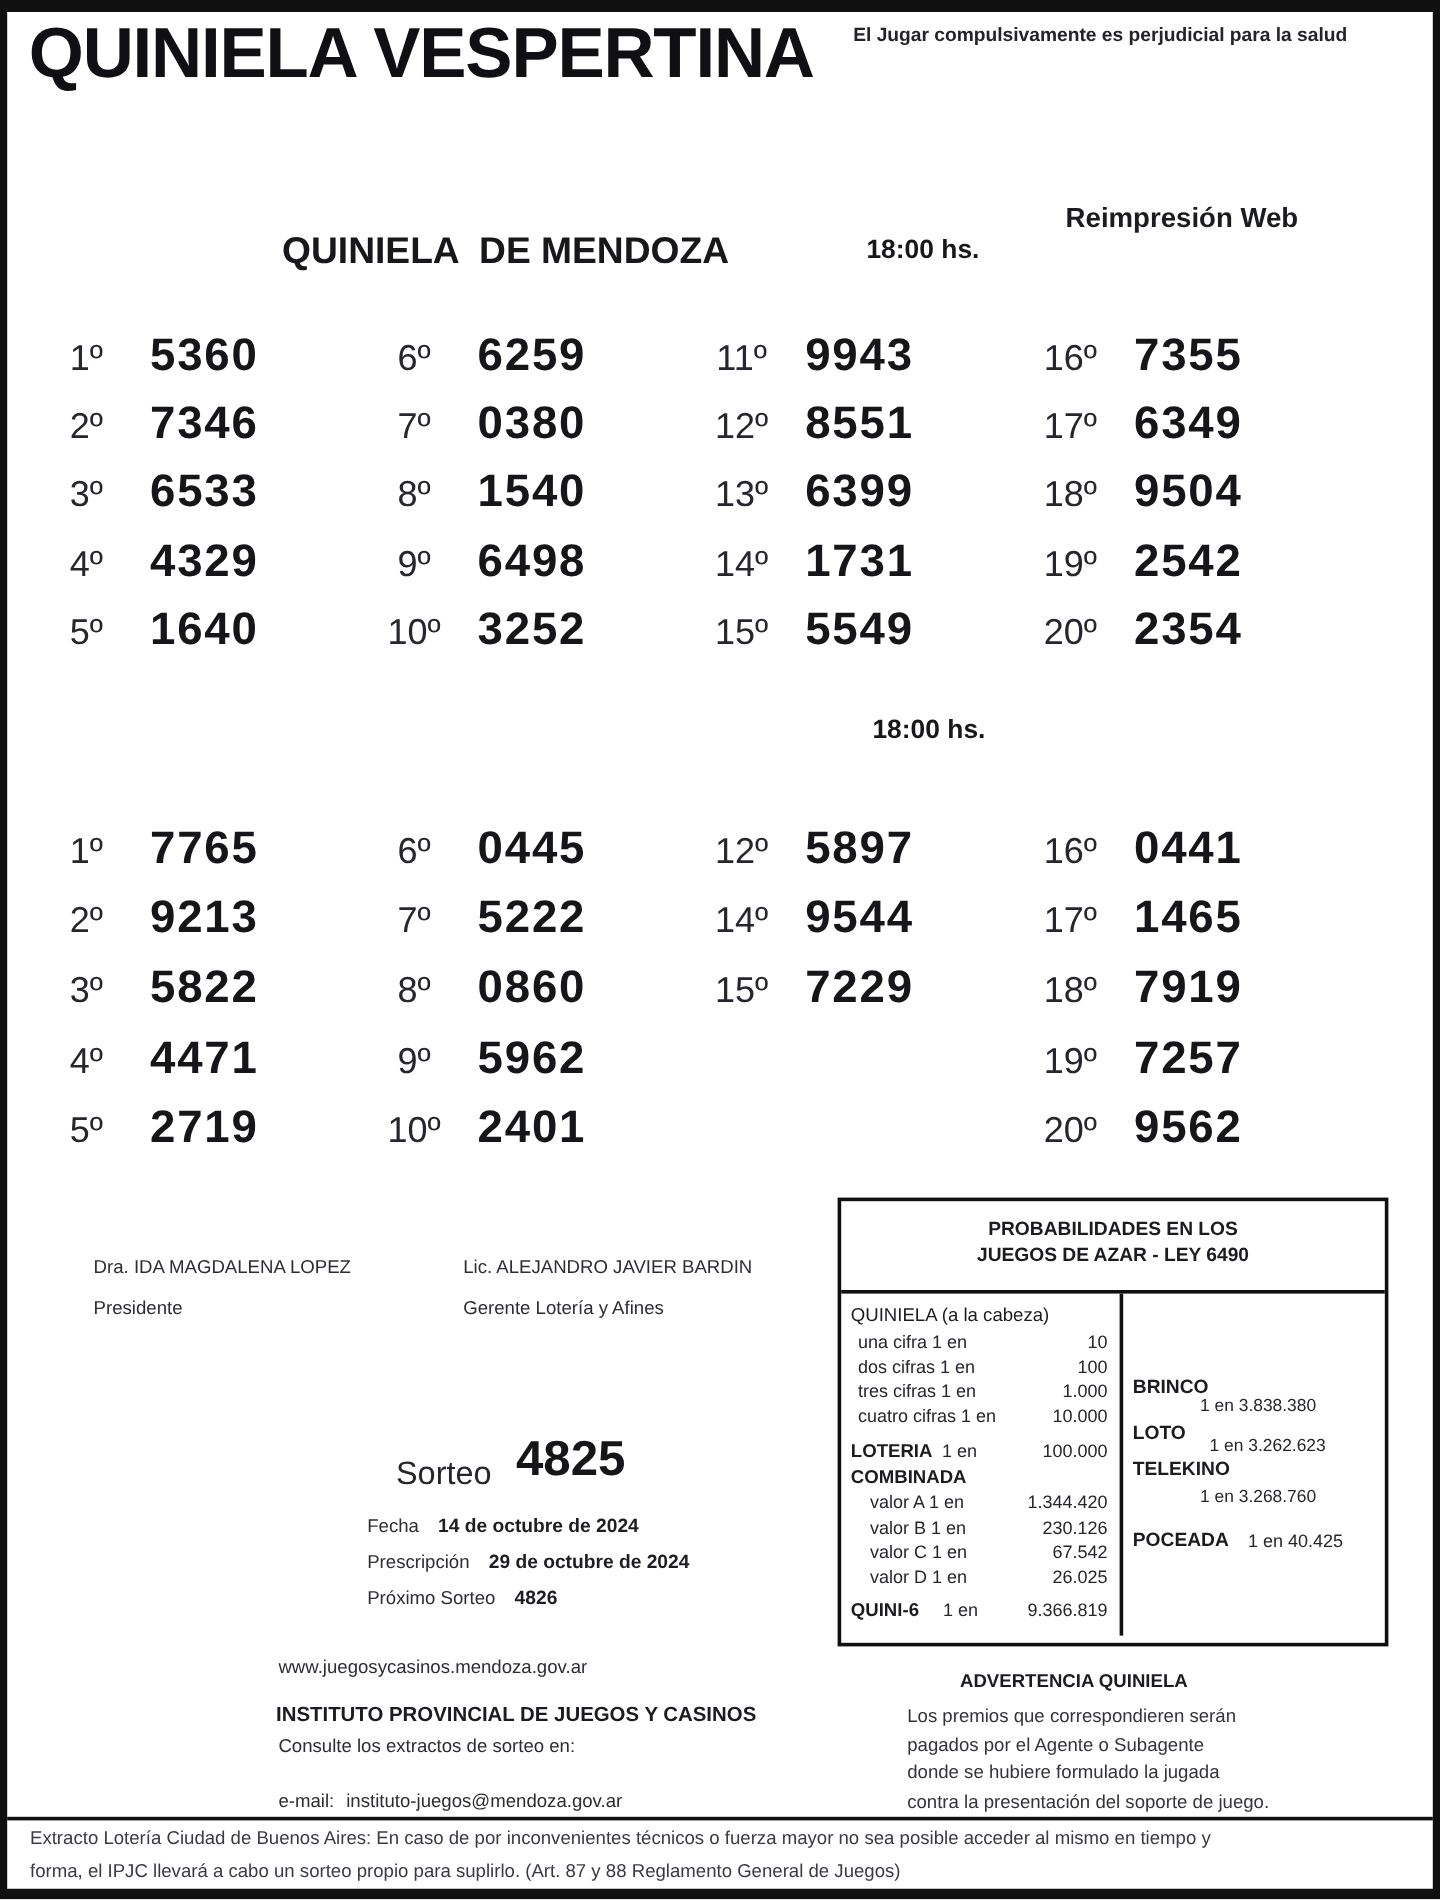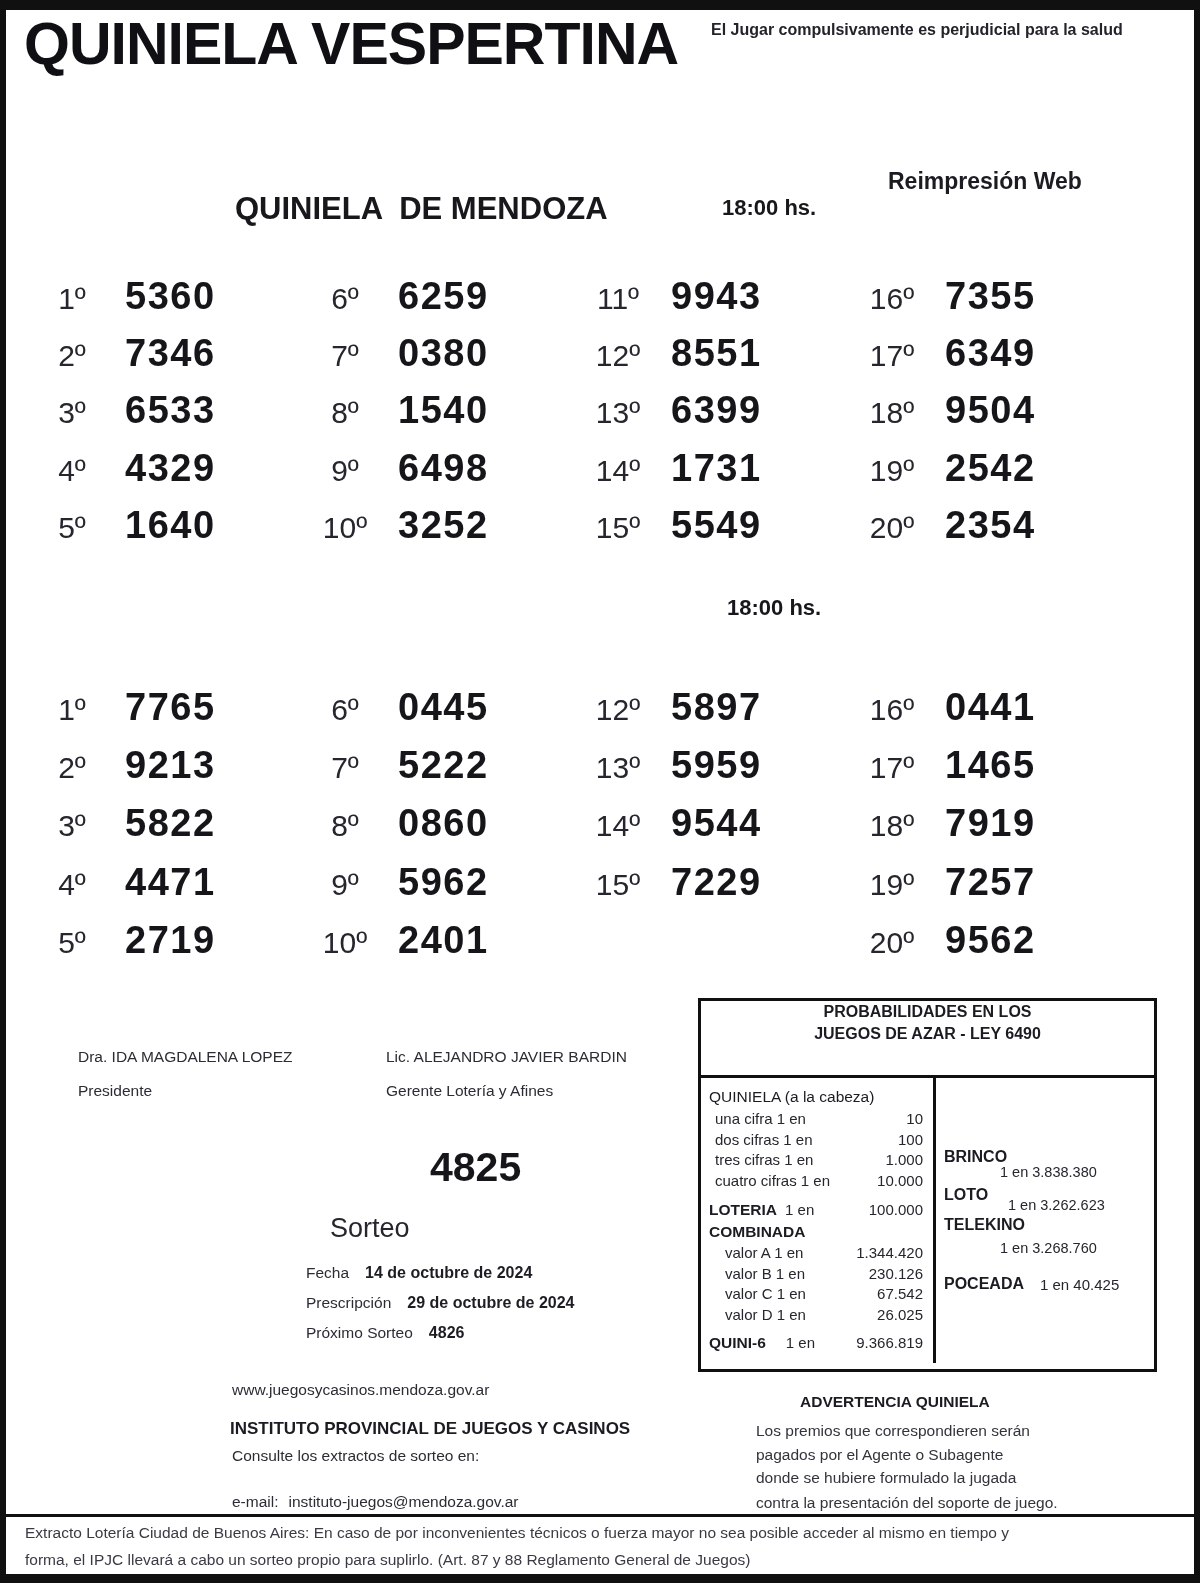--- a/index.html
+++ b/index.html
@@ -43,33 +43,33 @@
   .g-mendoza .res-row{height:57.2px;line-height:57.2px;}
   .g-bsas .res-row{height:58.2px;line-height:58.2px;}
   .ord{display:inline-block;width:80px;text-align:center;font-size:30px;color:#26262e;}
   .num{margin-left:13px;font-size:38px;font-weight:bold;letter-spacing:1.5px;color:#15151a;}
 
   
   .sig{font-size:15.5px;color:#2c2c35;}
 
   
   .sorteo-label{left:330px;top:1213px;font-size:27px;color:#26262e;}
-  .sorteo-number{left:430px;top:1144px;font-size:41px;font-weight:bold;color:#15151a;}
+  .sorteo-number{left:430px;top:1192px;font-size:41px;font-weight:bold;color:#15151a;}
   .draw-line{font-size:15.5px;color:#2c2c35;}
   .draw-line b{font-size:16px;color:#1d1d24;margin-left:16px;}
 
   
   .prob-box{
     position:absolute;left:698px;top:998px;width:453px;height:368px;
     border:3px solid #101010;font-size:15px;color:#26262e;
   }
   .pb-header{
     height:77px;border-bottom:3px solid #101010;
     text-align:center;font-weight:bold;font-size:16px;color:#1b1b22;
-    line-height:22px;box-sizing:border-box;
+    padding-top:13px;line-height:22px;box-sizing:border-box;
   }
   .pb-body{display:flex;height:285px;}
   .pb-left{width:232px;border-right:3px solid #101010;}
   .pb-right{flex:1;position:relative;}
   .pb-h1{font-weight:normal;font-size:15.5px;color:#1b1b22;margin:10px 0 3px 8px;white-space:nowrap;}
   .pb-row{display:flex;justify-content:space-between;padding:0 10px 0 14px;line-height:20.5px;white-space:nowrap;}
   .pb-row.indent{padding-left:24px;}
   .pb-row3{display:flex;align-items:baseline;padding:0 10px 0 8px;line-height:21px;margin-top:8px;white-space:nowrap;}
   .pb-row3 .pb-name{font-weight:bold;font-size:15.5px;color:#1b1b22;}
   .pb-row3 .pb-mid{margin-left:8px;}
@@ -145,21 +145,20 @@
       </div>
       <div class="col col-1">
         <div class="res-row"><span class="ord">6º</span><span class="num">0445</span></div>
         <div class="res-row"><span class="ord">7º</span><span class="num">5222</span></div>
         <div class="res-row"><span class="ord">8º</span><span class="num">0860</span></div>
         <div class="res-row"><span class="ord">9º</span><span class="num">5962</span></div>
         <div class="res-row"><span class="ord">10º</span><span class="num">2401</span></div>
       </div>
       <div class="col col-2">
         <div class="res-row"><span class="ord">12º</span><span class="num">5897</span></div>
-        <div class="res-row"><span class="ord">13º</span><span class="num">5959</span></div>
         <div class="res-row"><span class="ord">14º</span><span class="num">9544</span></div>
         <div class="res-row"><span class="ord">15º</span><span class="num">7229</span></div>
       </div>
       <div class="col col-3">
         <div class="res-row"><span class="ord">16º</span><span class="num">0441</span></div>
         <div class="res-row"><span class="ord">17º</span><span class="num">1465</span></div>
         <div class="res-row"><span class="ord">18º</span><span class="num">7919</span></div>
         <div class="res-row"><span class="ord">19º</span><span class="num">7257</span></div>
         <div class="res-row"><span class="ord">20º</span><span class="num">9562</span></div>
       </div>

